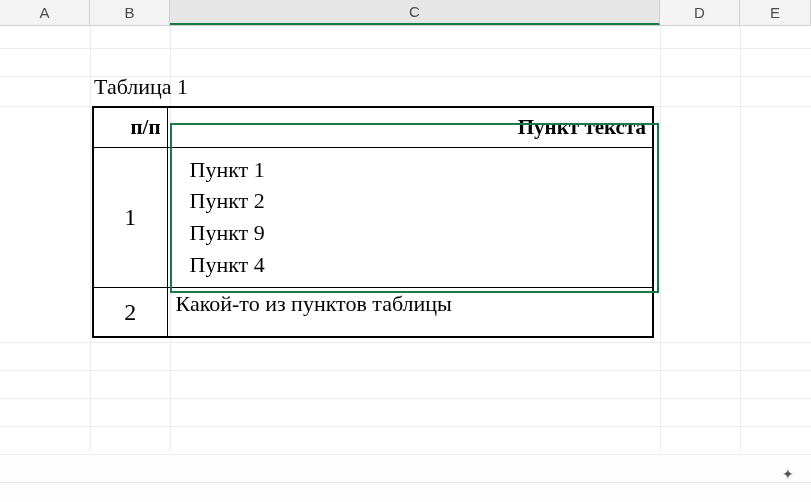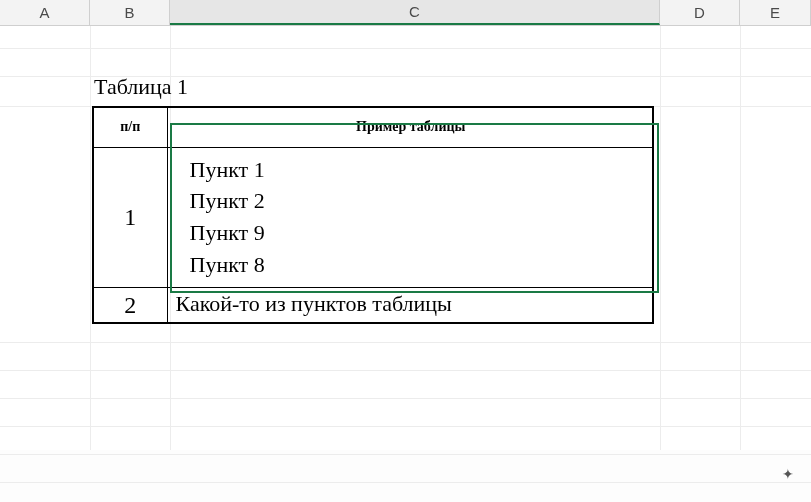--- a/index.html
+++ b/index.html
@@ -81,43 +81,43 @@
     background: transparent;
   }
   .word-table td, .word-table th {
     border: 1.5px solid #000;
     font-family: "Times New Roman", serif;
     vertical-align: middle;
     background: transparent;
   }
   .word-table th {
     font-weight: bold;
-    font-size: 14px;
-    text-align: center;
+    font-size: 21px;
+    text-align: right;
     padding: 4px 6px;
     height: 40px;
   }
   .word-table th.pp { width: 74px; }
   .word-table th.ex { width: 486px; padding-left: 8px; }
   .word-table td.num {
     text-align: center;
     font-size: 24px;
     width: 74px;
   }
   .word-table td.body {
     font-size: 22px;
     padding: 6px 8px 6px 22px;
     width: 486px;
     line-height: 1.45;
     text-align: left;
     border-radius: 7px;
   }
   .word-table td.body2 {
     font-size: 22px;
-    padding: 3px 8px 5px 8px;
+    padding: 3px 8px 19px 8px;
     width: 486px;
     text-align: left;
   }
 
   .cursor-cross {
     position: absolute;
     font-size: 14px;
     color: #555;
     z-index: 30;
     font-family: Arial, sans-serif;
@@ -152,29 +152,29 @@
   <div class="row-line" style="top:456px"></div>
 
   <div class="selection" style="left:170px; top:97px; width:489px; height:170px;"></div>
 
   <div class="cell title">Таблица 1</div>
 
   <table class="word-table">
     <tbody>
         <tr>
       <th class="pp">п/п</th>
-      <th class="ex">Пример таблицы</th>
+      <th class="ex">Пункт текста</th>
     </tr>
     <tr>
       <td class="num">1</td>
       <td class="body">
         <div>Пункт 1</div>
         <div>Пункт 2</div>
         <div>Пункт 9</div>
-        <div>Пункт 8</div>
+        <div>Пункт 4</div>
       </td>
     </tr>
     <tr>
       <td class="num">2</td>
       <td class="body2">Какой-то из пунктов таблицы</td>
     </tr>
   </tbody>
     </table>
 
   <div class="cursor-cross" style="left:782px; top:440px;">✦</div>

